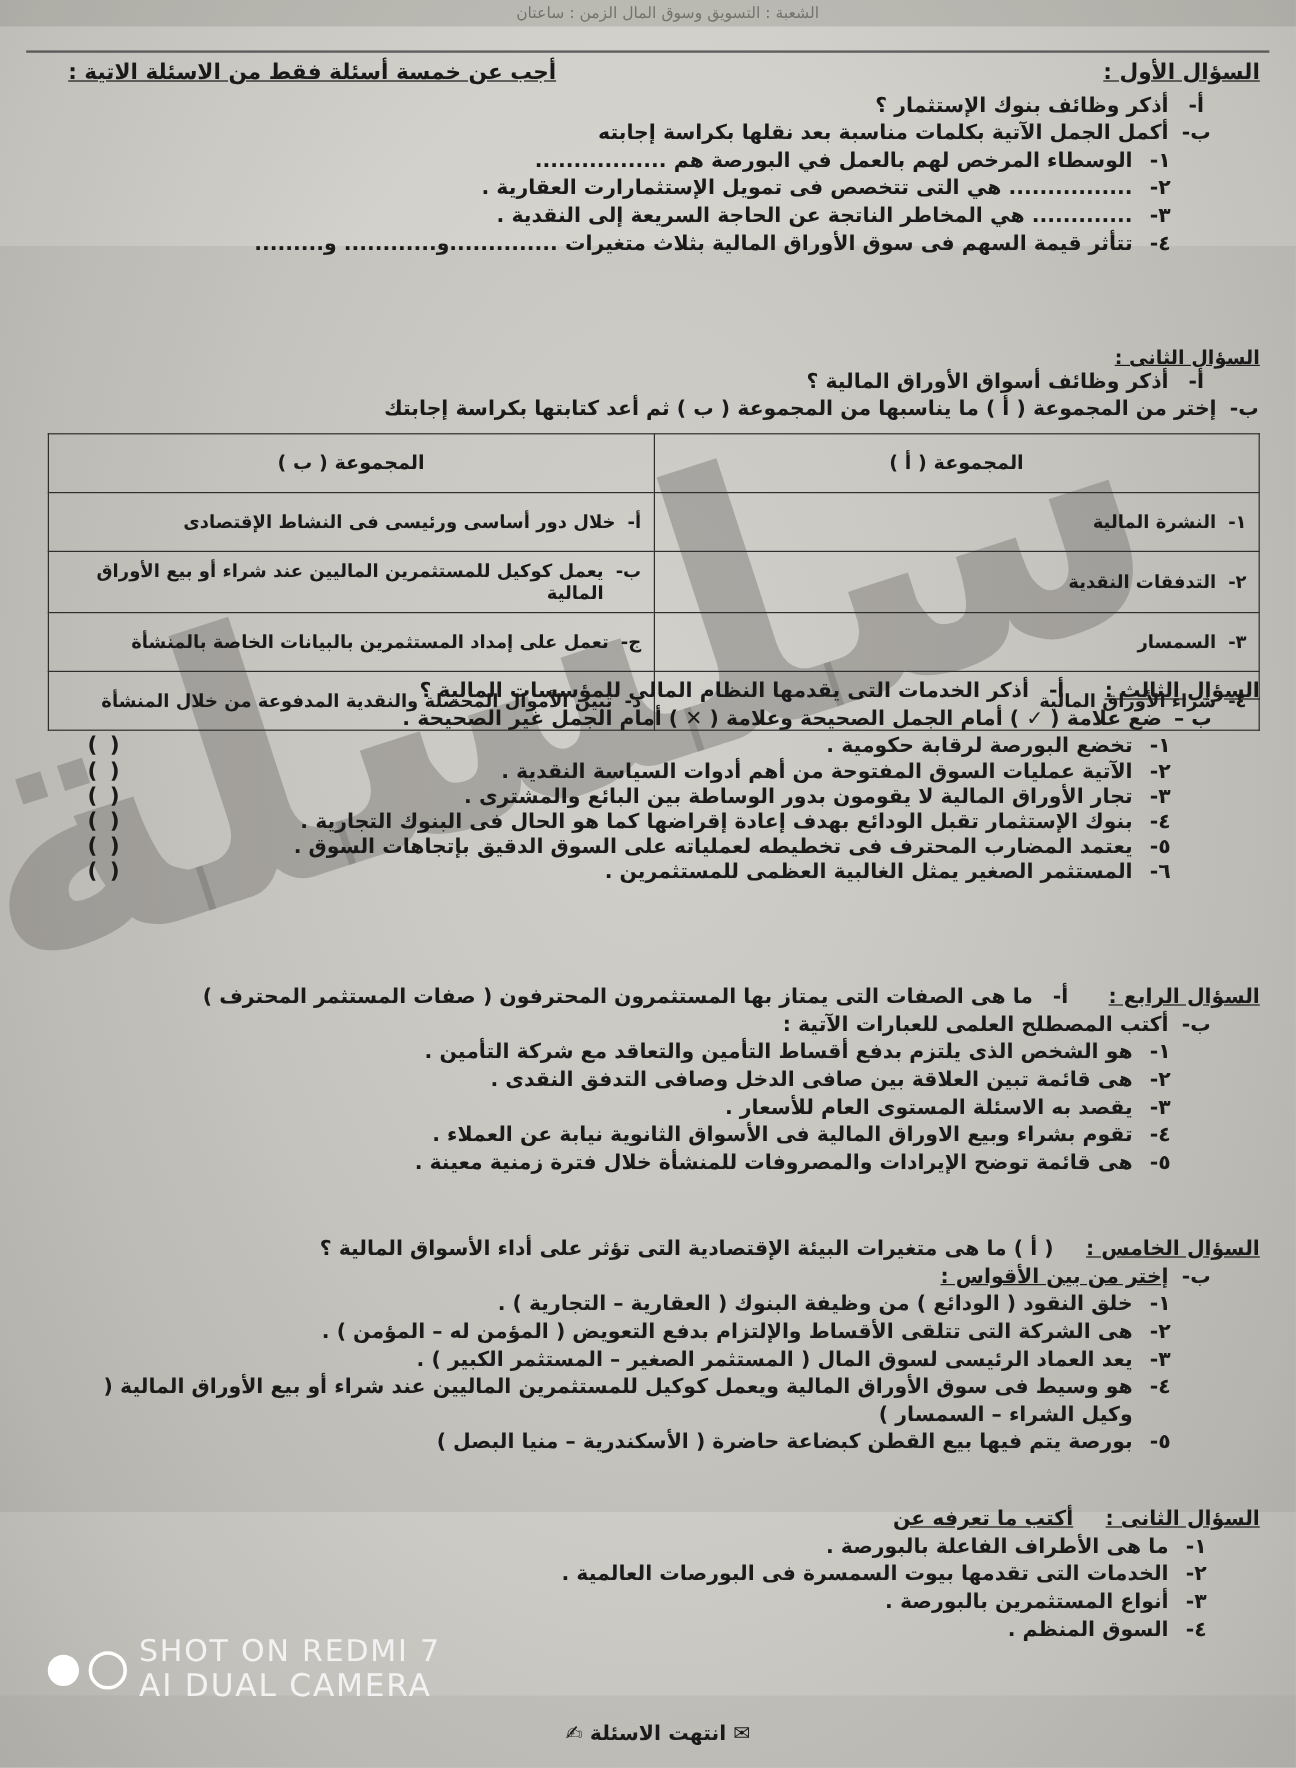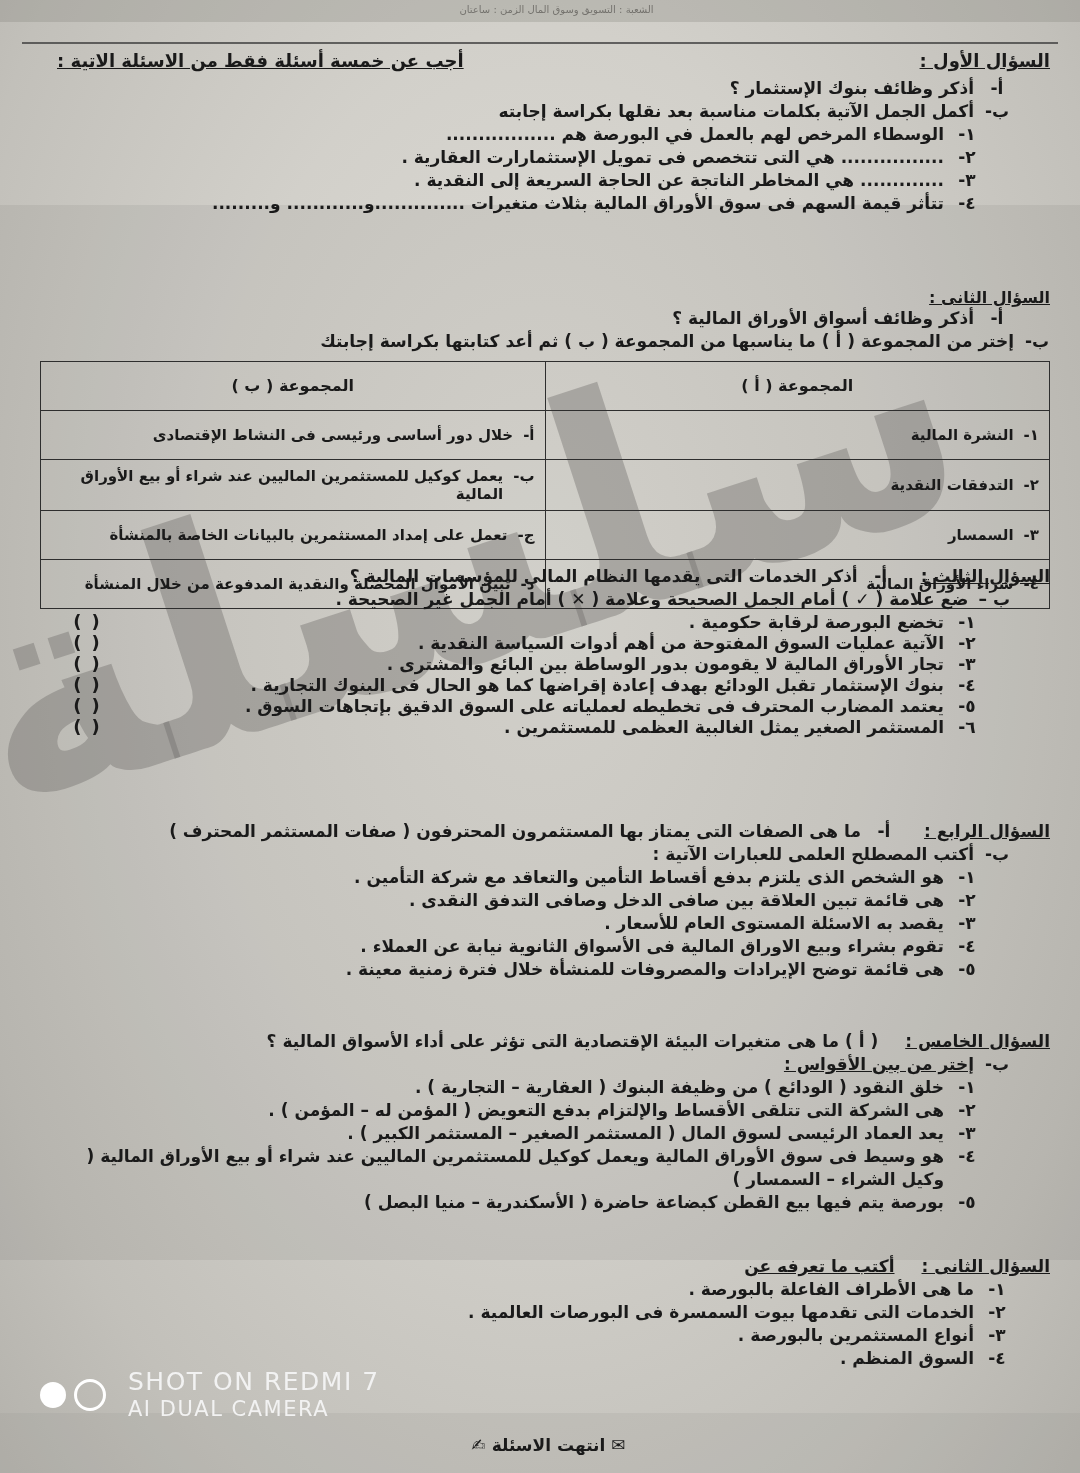--- a/index.html
+++ b/index.html
@@ -46,21 +46,21 @@
 
   
   .sheet{
     position:absolute;inset:0;
     padding:0 30px;
     box-sizing:border-box;
   }
   .header-line{
     position:absolute;top:4px;left:0;right:0;
     text-align:center;
-    font-size:10px;color:#5d5b57;
+    font-size:13px;color:#5d5b57;
     opacity:.75;
     letter-spacing:1px;
     padding-left:33px;
   }
   .rule{
     position:absolute;left:22px;right:22px;height:2px;
     background:#3b3b3b;opacity:.75;
   }
   .rule.r1{top:42px;}
 
@@ -125,31 +125,31 @@
   #s6{position:absolute;top:1255px;right:30px;width:1010px;}
 
   .end{
     position:absolute;bottom:18px;left:0;right:0;text-align:center;
     font-size:17px;font-weight:bold;padding-left:17px;
   }
 
   
   .cam{
     position:absolute;left:40px;bottom:52px;
-    display:flex;align-items:center;gap:22px;
+    display:flex;align-items:center;gap:10px;
     color:#f2f2f2;
     direction:ltr;
   }
   .cam .lens{display:flex;gap:8px;align-items:center;}
   .dot{width:26px;height:26px;border-radius:50%;}
   .dot.filled{background:#ffffff;}
   .dot.ring{background:transparent;border:3px solid #ffffff;}
   .cam .txt2{line-height:1.15;}
   .cam .l1{font-size:25px;letter-spacing:1.5px;}
-  .cam .l2{font-size:21px;letter-spacing:1.5px;}
+  .cam .l2{font-size:26px;letter-spacing:1.5px;}
 </style>
 </head>
 <body>
 
 <div class="paper"></div>
 <div class="dark-band"></div>
 <div class="top-strip"></div>
 <div class="bottom-strip"></div>
 
 <div class="watermark">سلسلة موجز</div>

